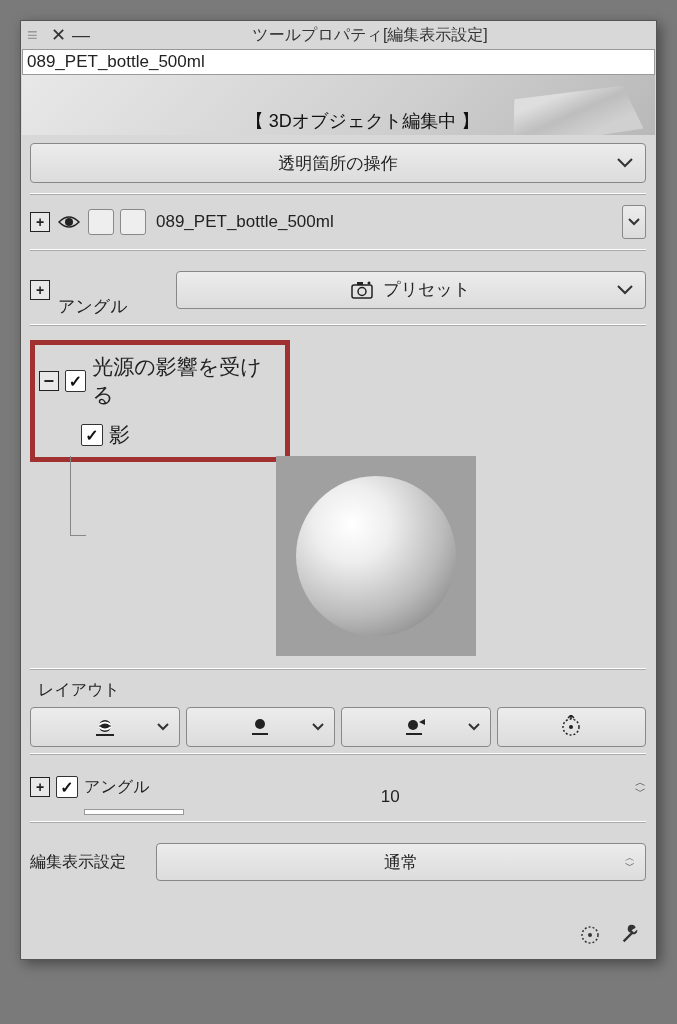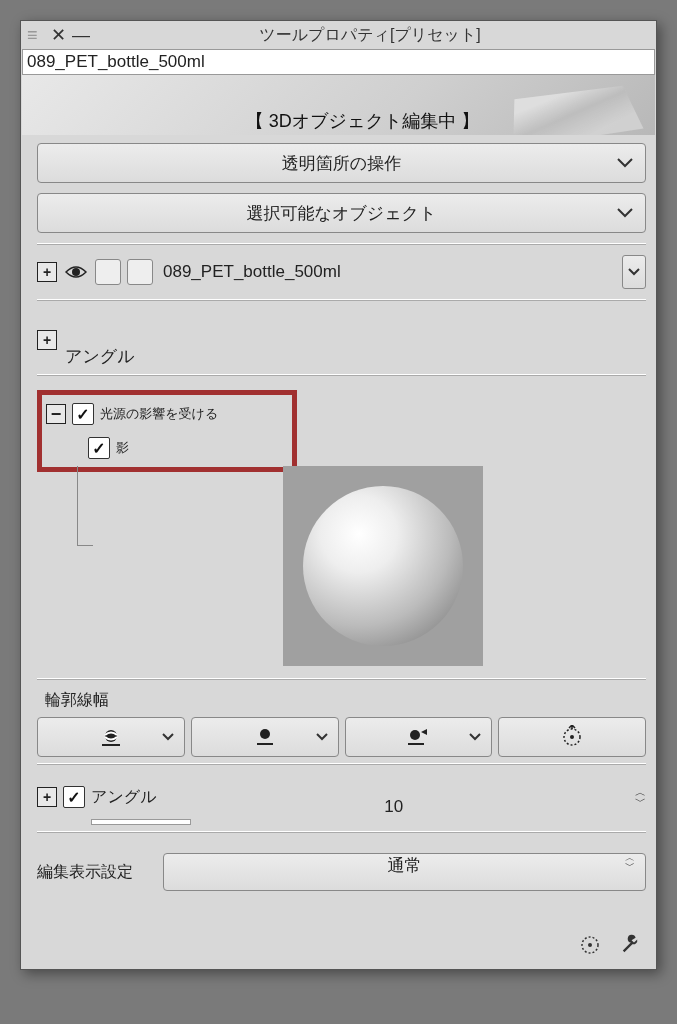--- a/index.html
+++ b/index.html
@@ -47,21 +47,21 @@
   }
   .banner::before {
     content:"";
     position:absolute;
     right: 20px; top: 8px;
     width: 120px; height: 60px;
     background: linear-gradient(160deg, #eee 20%, #bbb 50%, #ddd 80%);
     transform: perspective(200px) rotateX(40deg) rotateZ(-10deg);
     opacity: 0.6;
   }
-  .content { padding: 8px 10px 12px 16px; }
+  .content { padding: 8px 10px 12px 9px; }
   .wide-btn {
     width: 100%;
     height: 40px;
     background: linear-gradient(#ececec, #dcdcdc);
     border: 1px solid #888;
     border-radius: 4px;
     display: flex;
     align-items: center;
     justify-content: center;
     font-size: 17px;
@@ -138,21 +138,21 @@
   }
   .check-row { display:flex; align-items:center; gap:6px; margin-bottom: 12px; }
   .checkbox {
     width: 22px; height: 22px;
     border: 1px solid #333; border-radius: 2px;
     background: #fff;
     display:flex; align-items:center; justify-content:center;
     font-size: 16px; font-weight:bold; color:#111;
     cursor: pointer;
   }
-  .check-label { font-size: 13px; color:#222; }
+  .check-label { font-size: 21px; color:#222; }
 
   .sphere-area {
     display:flex;
     margin-left: 40px;
     margin-top: -10px;
     margin-bottom: 12px;
   }
   .tree-line {
     width: 16px;
     border-left: 1px solid #888;
@@ -204,21 +204,21 @@
     margin-left: 54px; margin-top: 2px;
   }
 
   .render-row { display:flex; align-items:center; gap:6px; margin-top: 20px; }
   .render-label { font-size: 16px; color:#222; min-width: 120px; }
   .render-select {
     flex:1;
     height: 38px;
     background: linear-gradient(#ececec,#dcdcdc);
     border: 1px solid #888; border-radius: 4px;
-    display:flex; justify-content:center;
+    display:flex; align-items:center; justify-content:center;
     font-size: 17px; color:#222; position:relative;
     cursor: pointer;
   }
   .render-select .updown {
     position:absolute; right:10px;
     display:flex; flex-direction:column;
     font-size:10px; line-height:8px; color:#333;
   }
 
   .footer {
@@ -236,48 +236,40 @@
 </style>
 </head>
 <body>
 
 <div class="panel">
 
   <div class="titlebar">
     <span class="menu-icon">≡</span>
     <span class="close-icon">✕</span>
     <span class="min-icon">—</span>
-    <span class="title">ツールプロパティ[プリセット]</span>
+    <span class="title">ツールプロパティ[編集表示設定]</span>
   </div>
 
   <div class="filename-bar">089_PET_bottle_500ml</div>
 
   <div class="banner">
     <span>【 3Dオブジェクト編集中 】</span>
   </div>
 
   <div class="content">
 
     <div class="wide-btn">
       <span>透明箇所の操作</span>
       <span class="chev">
         <svg width="16" height="10" viewBox="0 0 16 10">
             <path d="M1 1 L8 8 L15 1" stroke="#333" stroke-width="2" fill="none"></path>
           </svg>
       </span>
     </div>
 
-    <div class="wide-btn">
-      <span>選択可能なオブジェクト</span>
-      <span class="chev">
-        <svg width="16" height="10" viewBox="0 0 16 10">
-            <path d="M1 1 L8 8 L15 1" stroke="#333" stroke-width="2" fill="none"></path>
-          </svg>
-      </span>
-    </div>
 
     <div class="hr"></div>
 
     <div class="row">
       <div class="plus-box">+</div>
       <span class="eye-icon">
         <svg width="22" height="16" viewBox="0 0 22 16">
             <path d="M1 8 Q11 -2 21 8 Q11 18 1 8 Z" fill="none" stroke="#222" stroke-width="1.5"></path>
             <circle cx="11" cy="8" r="4" fill="#222"></circle>
           </svg>
@@ -290,20 +282,36 @@
             <path d="M1 1 L6 6 L11 1" stroke="#333" stroke-width="2" fill="none"></path>
           </svg>
       </div>
     </div>
 
     <div class="hr"></div>
 
     <div class="angle-row">
       <div class="plus-box">+</div>
       <span class="angle-label">アングル</span>
+      <div class="preset-btn" style="margin-left:40px;">
+        <span>
+          <svg width="22" height="18" viewBox="0 0 22 18">
+              <rect x="1" y="4" width="20" height="13" rx="2" fill="none" stroke="#222" stroke-width="1.5"></rect>
+              <circle cx="11" cy="10.5" r="4" fill="none" stroke="#222" stroke-width="1.5"></circle>
+              <rect x="6" y="1" width="6" height="3" fill="#222"></rect>
+              <circle cx="18" cy="2" r="1.5" fill="#222"></circle>
+            </svg>
+        </span>
+        <span>プリセット</span>
+        <span class="chev">
+          <svg width="16" height="10" viewBox="0 0 16 10">
+              <path d="M1 1 L8 8 L15 1" stroke="#333" stroke-width="2" fill="none"></path>
+            </svg>
+        </span>
+      </div>
     </div>
 
     <div class="hr"></div>
 
     <div style="display:flex;">
       <div class="highlight-box">
         <div class="check-row">
           <div class="minus-box">−</div>
           <div class="checkbox">✓</div>
           <span class="check-label">光源の影響を受ける</span>
@@ -317,21 +325,21 @@
 
     <div class="sphere-area">
       <div class="tree-line"></div>
       <div class="sphere-box">
         <div class="sphere"></div>
       </div>
     </div>
 
     <div class="hr"></div>
 
-    <div class="layout-label">輪郭線幅</div>
+    <div class="layout-label">レイアウト</div>
     <div class="layout-row">
       <div class="layout-btn">
         <span class="layout-icon">
           <svg width="22" height="22" viewBox="0 0 22 22">
               <circle cx="11" cy="10" r="6" fill="#222"></circle>
               <path d="M5 9 Q11 4 17 9" stroke="#fff" stroke-width="2" fill="none"></path>
               <path d="M5 11 Q11 16 17 11" stroke="#fff" stroke-width="2" fill="none"></path>
               <rect x="2" y="18" width="18" height="2" fill="#222"></rect>
             </svg>
         </span>

